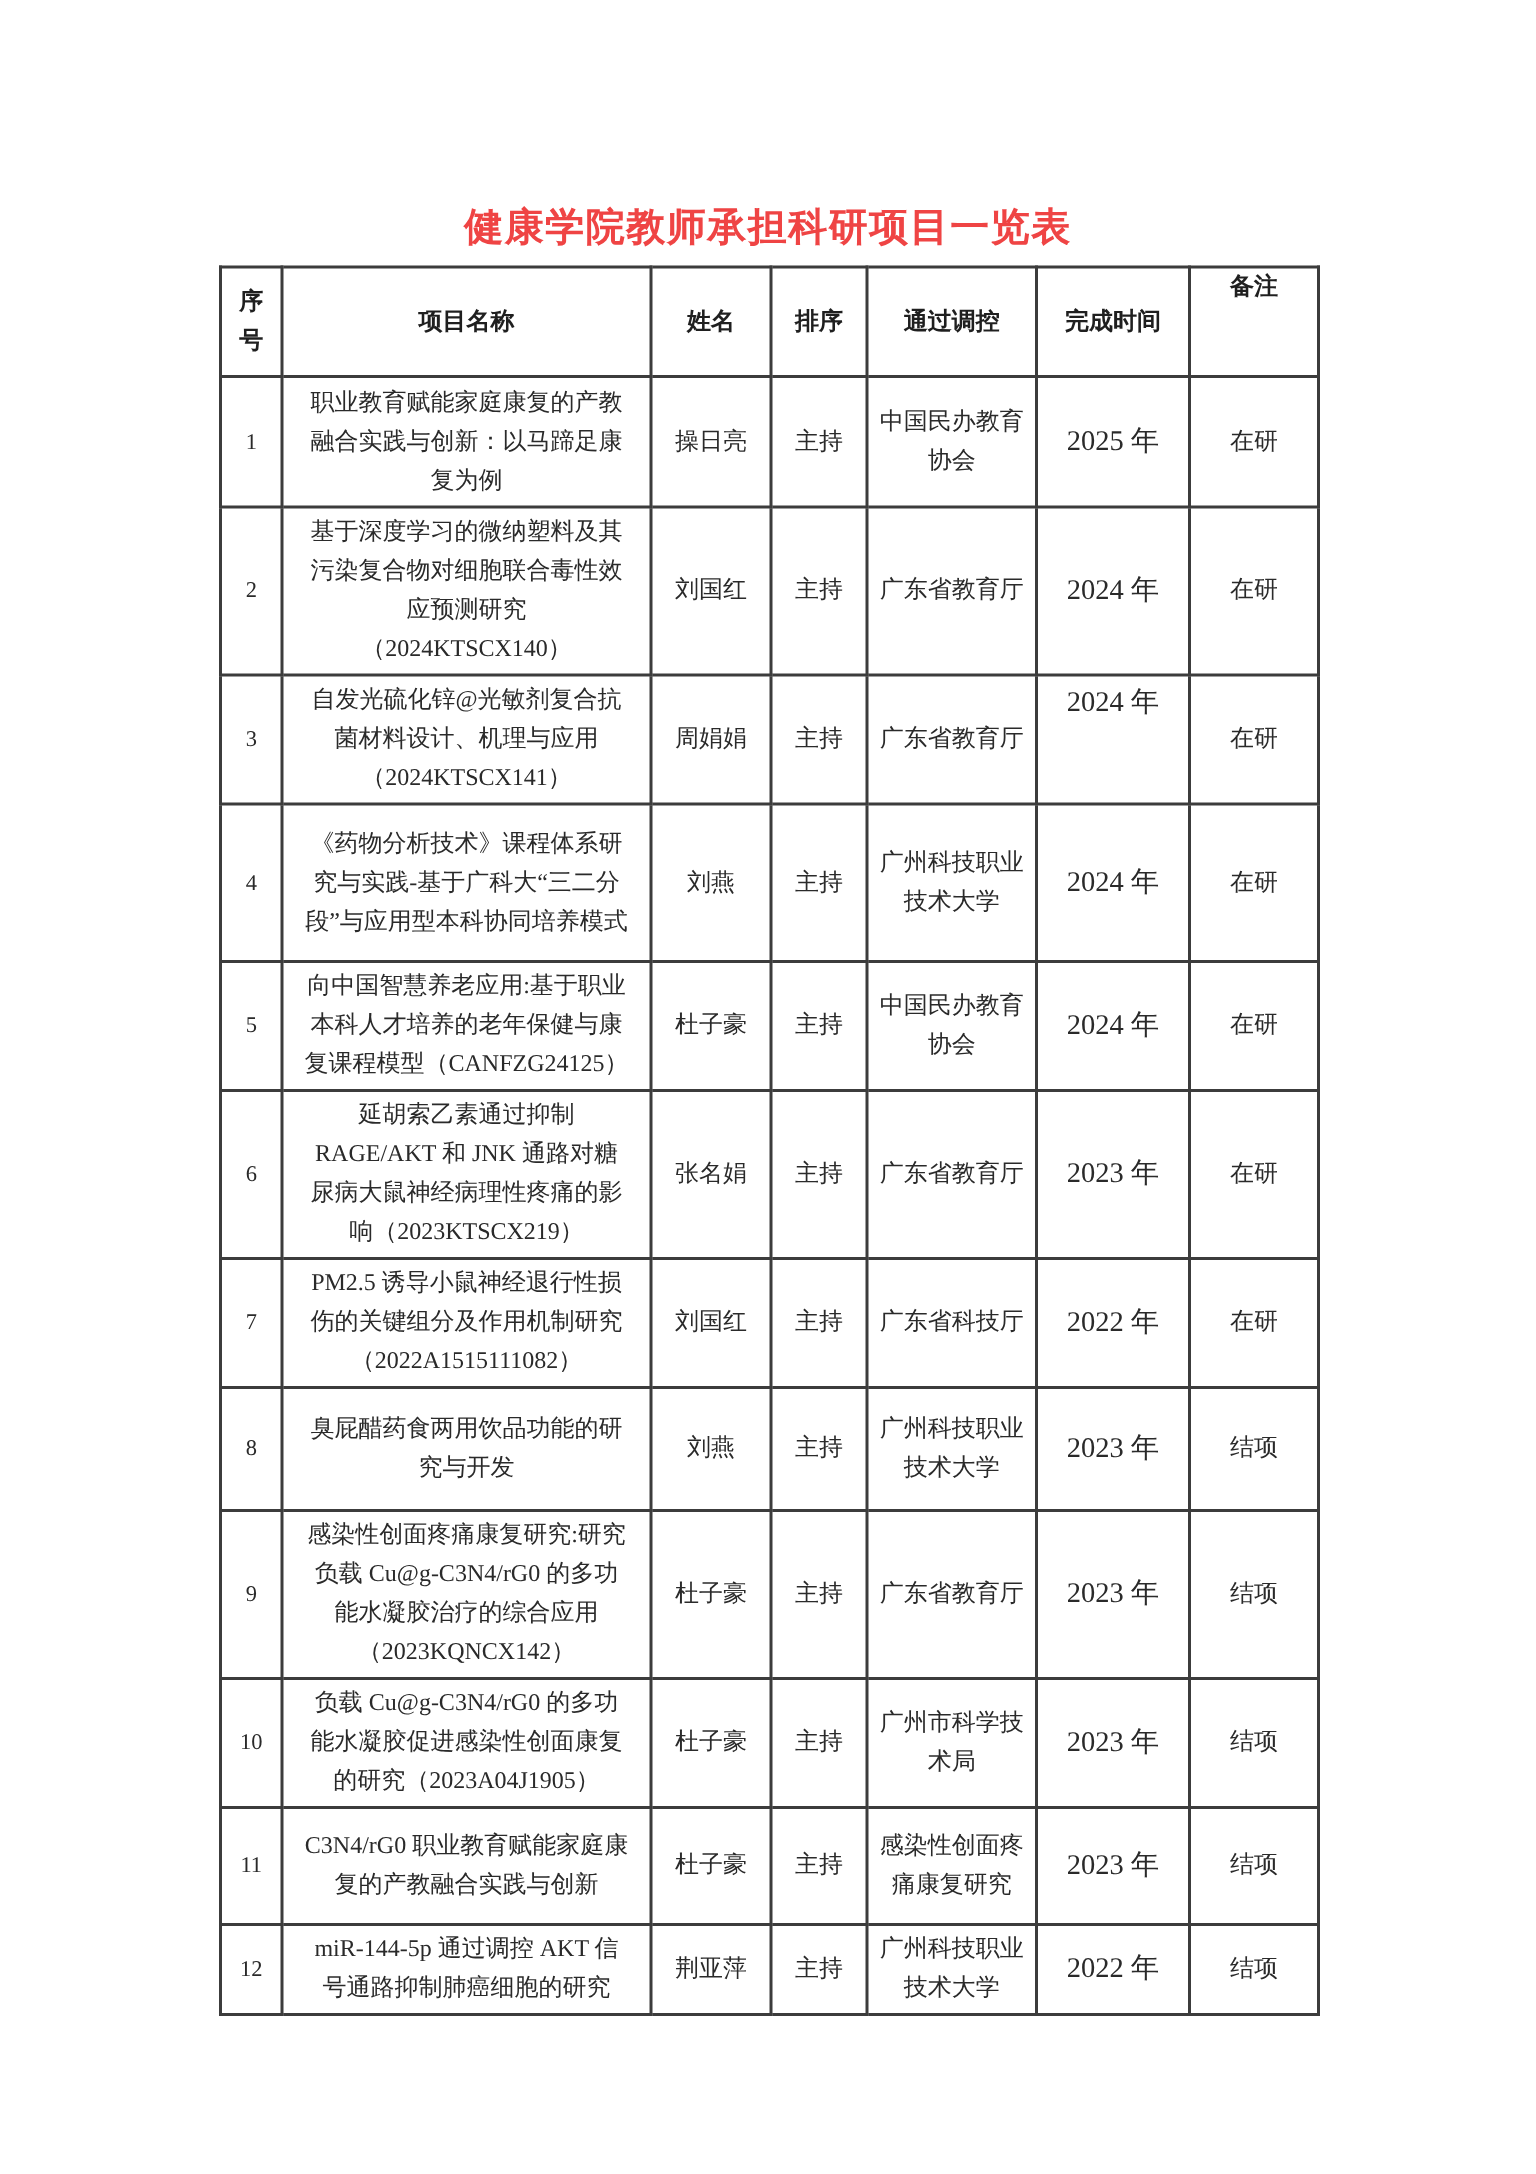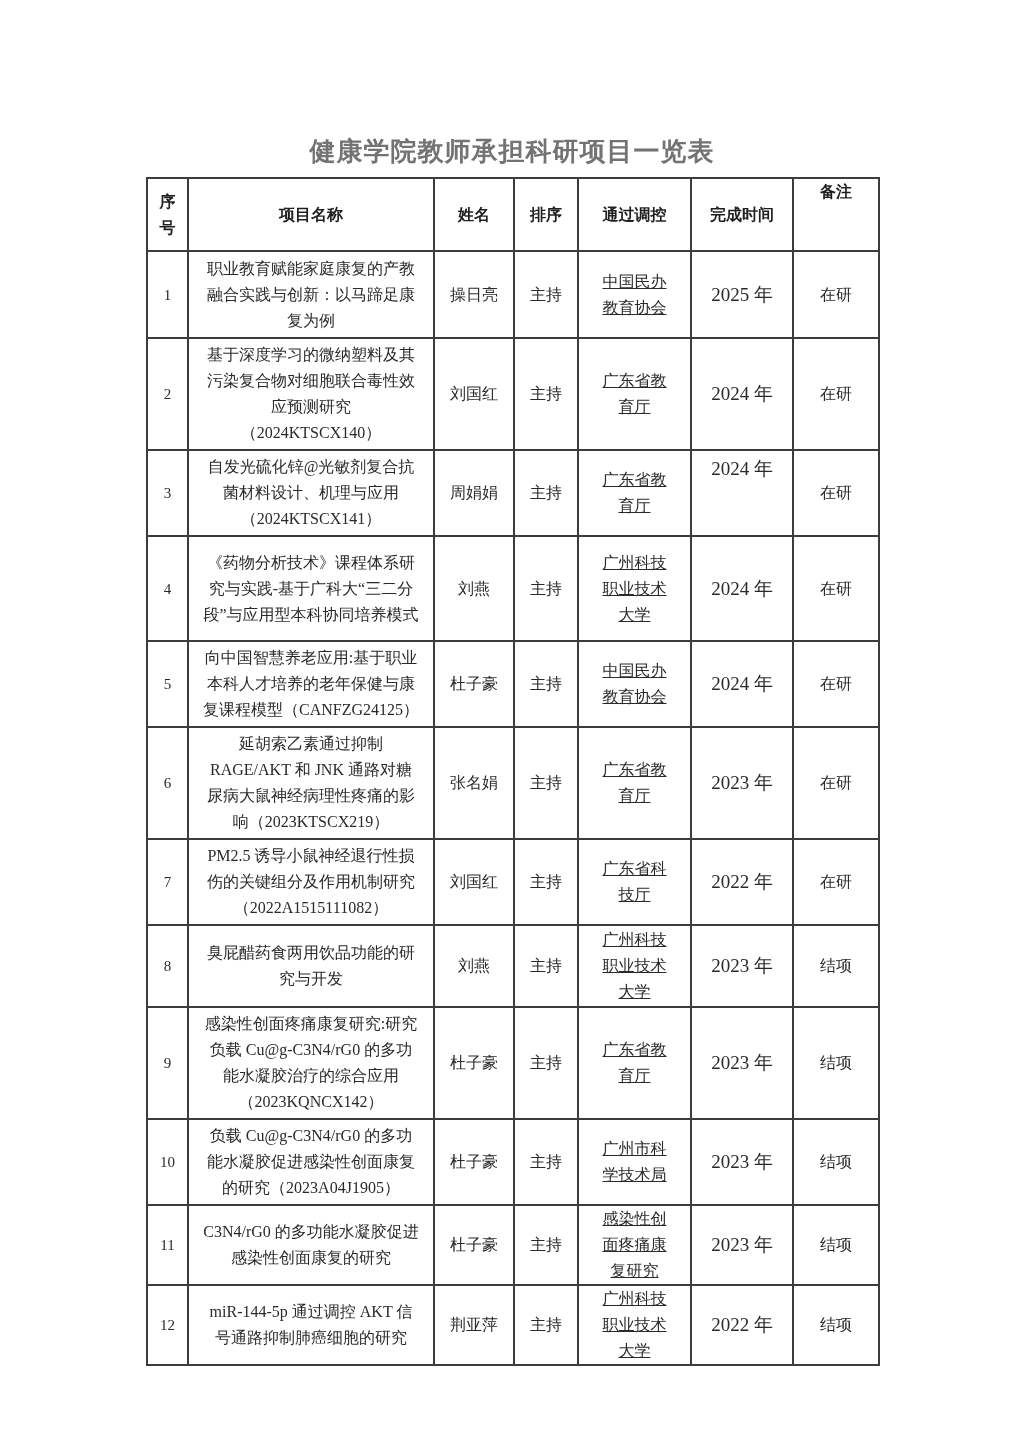--- a/index.html
+++ b/index.html
@@ -19,21 +19,21 @@
   .doc-title {
     position: absolute;
     top: 134px;
     left: 146px;
     width: 732px;
     text-align: center;
     font-family: "Liberation Serif", serif;
     font-weight: bold;
     font-size: 26px;
     letter-spacing: 1px;
-    color: #737373;
+    color: #ef4444;
     white-space: nowrap;
   }
   table.projects {
     position: absolute;
     left: 146px;
     top: 177px;
     width: 732px;
     border-collapse: collapse;
     table-layout: fixed;
   }
@@ -55,21 +55,21 @@
   th.col-no { padding: 0 11px; }      
   th.col-remark { vertical-align: top; }
   td {
     font-family: "Liberation Serif", serif;
     font-size: 16px;
     line-height: 26px;
     color: #2a2a2a;
   }
   td.c-no   { font-size: 15px; }
   td.c-name { padding: 3px 14px; }
-  td.c-source { padding: 0 16px; text-decoration: underline; }
+  td.c-source { padding: 0 4px; }
   td.c-time { font-size: 19px; }
   td.v-top  { vertical-align: top; padding-top: 5px; }
 </style>
 </head>
 <body>
 
 <div class="page">
 
   <div class="doc-title">健康学院教师承担科研项目一览表</div>
 
@@ -180,21 +180,21 @@
       <td class="c-no">10</td>
       <td class="c-name">负载 Cu@g-C3N4/rG0 的多功能水凝胶促进感染性创面康复的研究（2023A04J1905）</td>
       <td class="c-person">杜子豪</td>
       <td class="c-role">主持</td>
       <td class="c-source">广州市科学技术局</td>
       <td class="c-time">2023 年</td>
       <td class="c-status">结项</td>
     </tr>
         <tr style="height: 78px;">
       <td class="c-no">11</td>
-      <td class="c-name">C3N4/rG0 的多功能水凝胶促进感染性创面康复的研究</td>
+      <td class="c-name">C3N4/rG0 职业教育赋能家庭康复的产教融合实践与创新</td>
       <td class="c-person">杜子豪</td>
       <td class="c-role">主持</td>
       <td class="c-source">感染性创面疼痛康复研究</td>
       <td class="c-time">2023 年</td>
       <td class="c-status">结项</td>
     </tr>
         <tr style="height: 50px;">
       <td class="c-no">12</td>
       <td class="c-name">miR-144-5p 通过调控 AKT 信号通路抑制肺癌细胞的研究</td>
       <td class="c-person">荆亚萍</td>

